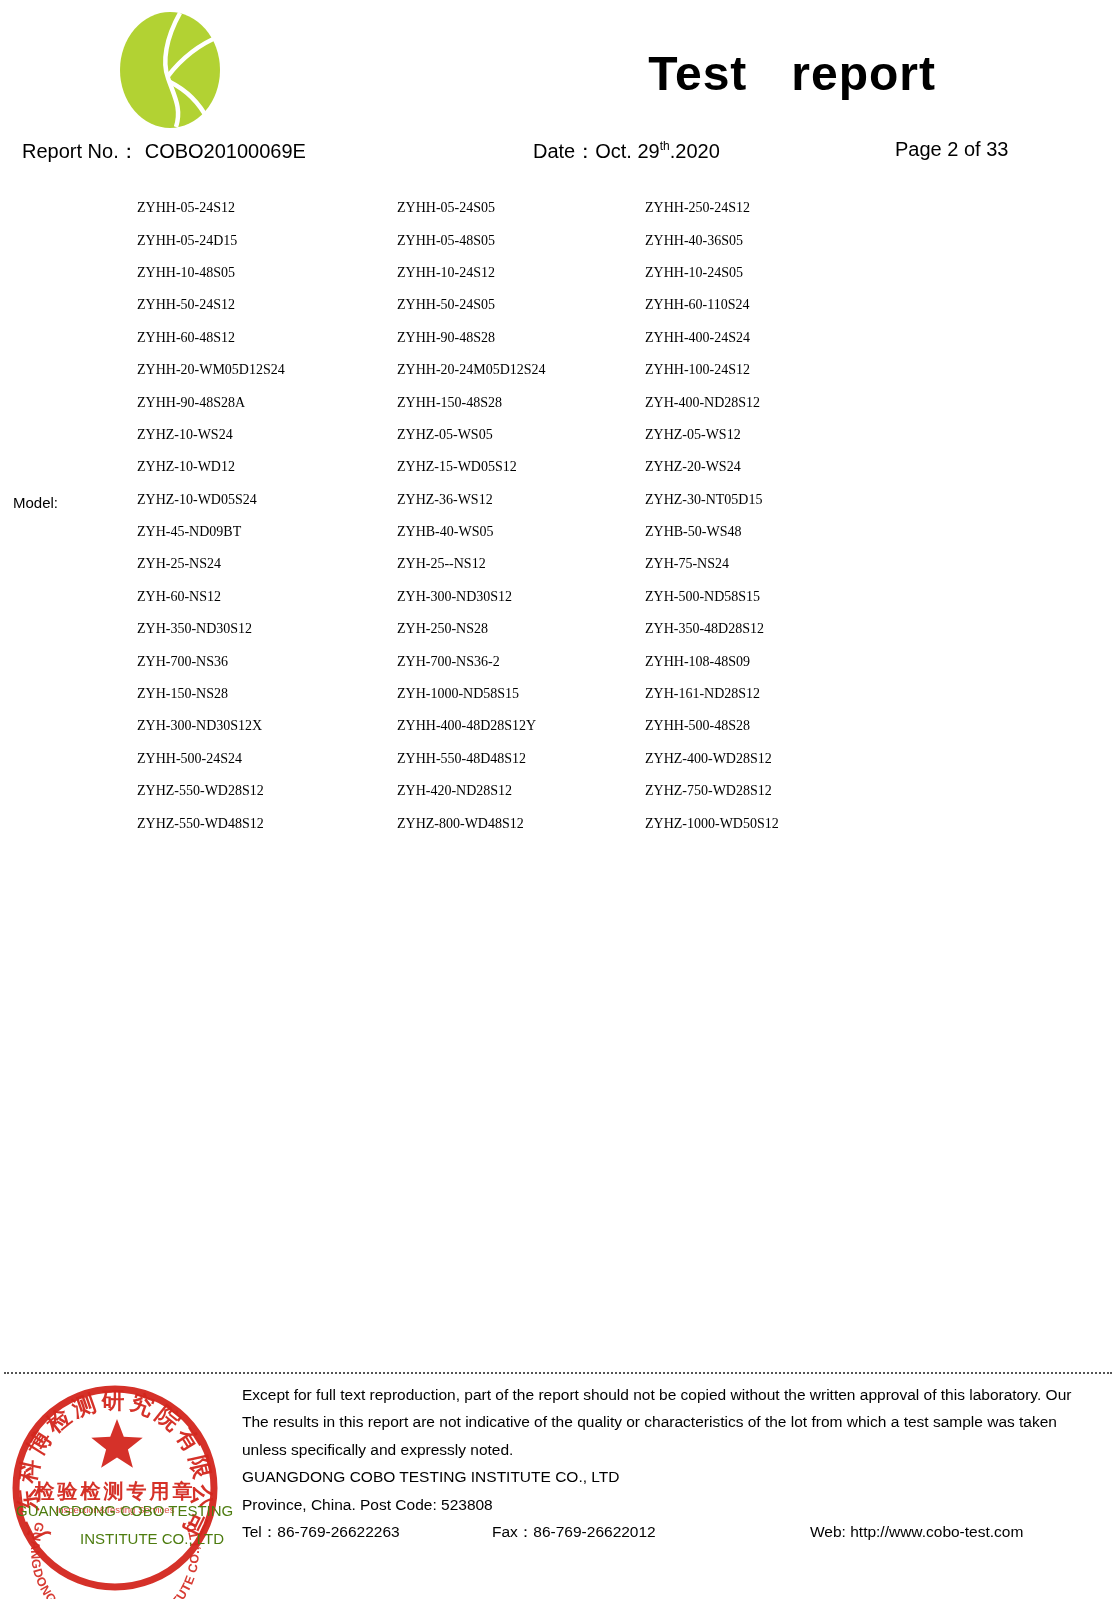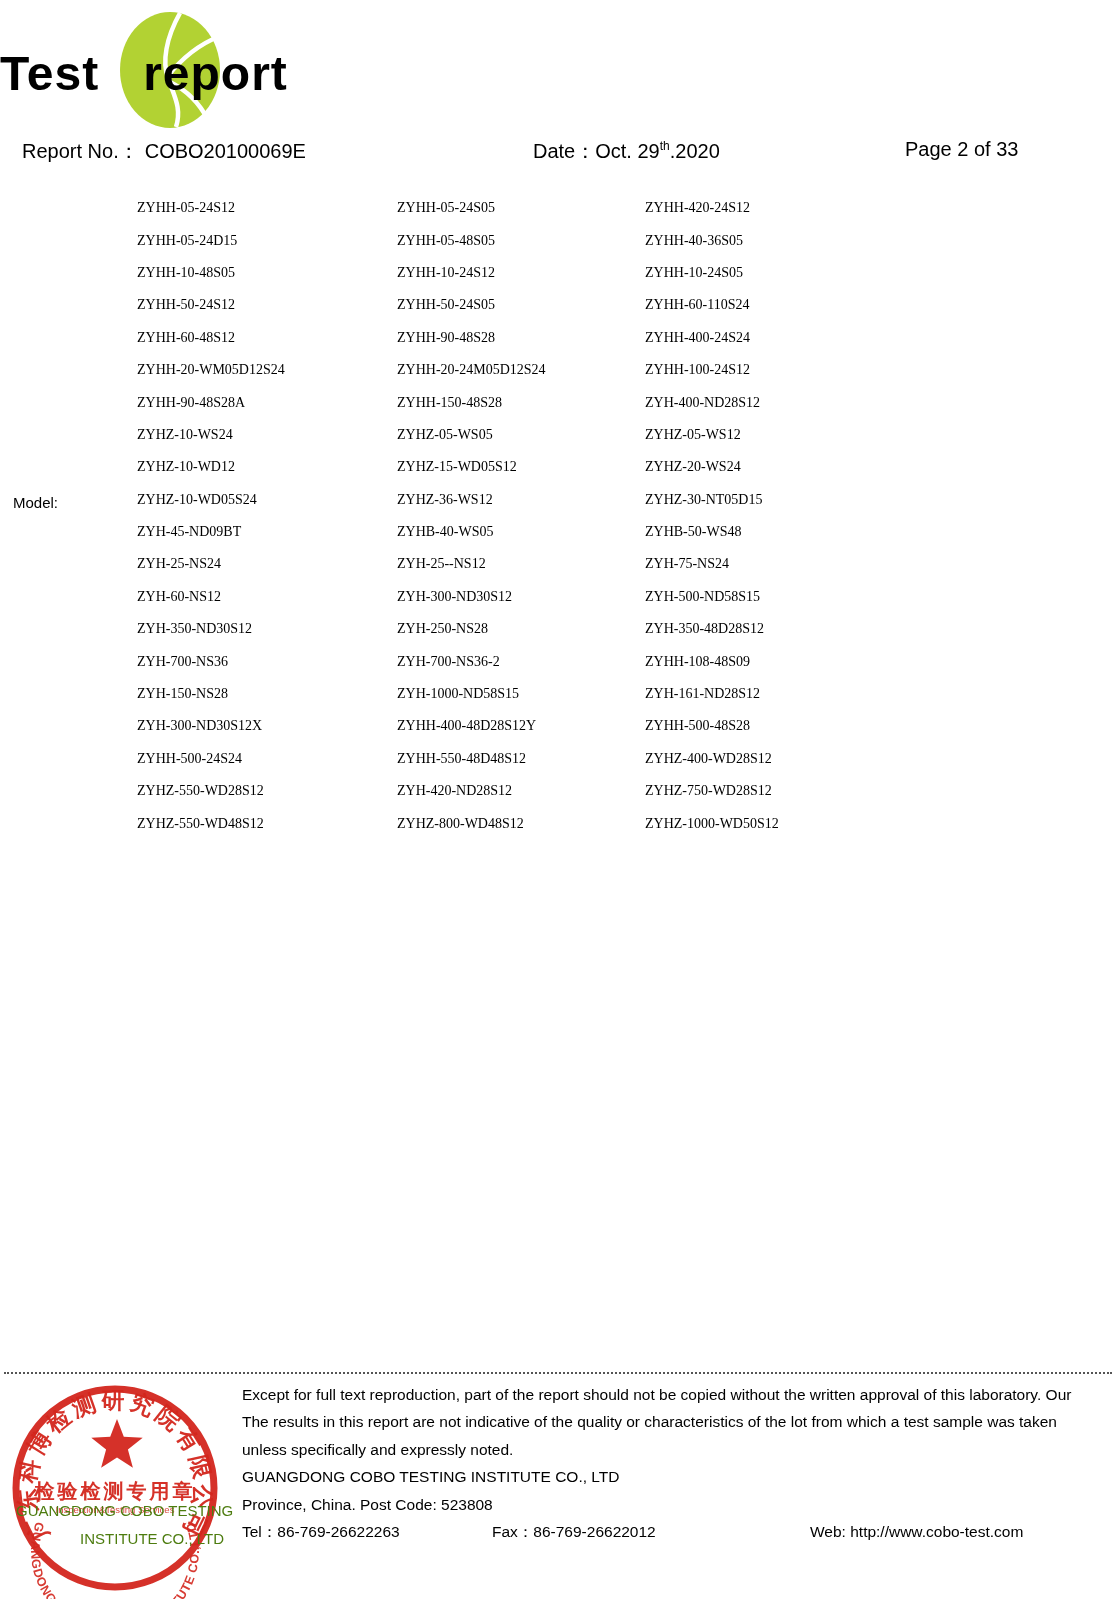--- a/index.html
+++ b/index.html
@@ -8,30 +8,30 @@
     background:#ffffff; color:#000;
     font-family:"Liberation Sans", sans-serif;
     overflow:hidden;
   }
   
   .logo {
     position:absolute; left:116px; top:10px; width:108px; height:120px;
   }
   .page-title {
     position:absolute; left:0; top:46px; width:936px;
-    text-align:left; font-weight:bold; font-size:48px; letter-spacing:1px;
+    text-align:right; font-weight:bold; font-size:48px; letter-spacing:1px;
     white-space:nowrap;
   }
   .page-title .w1 { margin-right:44px; }
   .meta-row { position:absolute; left:0; top:138px; width:1116px; height:30px; font-size:20px; }
   .report-no { position:absolute; left:22px; top:0; }
   .report-no .val { margin-left:6px; }
   .date-field { position:absolute; left:533px; top:0; }
   .date-field sup { font-size:12px; }
-  .page-no { position:absolute; left:895px; top:0;margin-left:10px; }
+  .page-no { position:absolute; left:895px; top:0; }
   
   .model-label { position:absolute; left:13px; top:494px; font-size:15px; }
   table.model-table {
     position:absolute; left:137px; top:192px;
     border-collapse:collapse; table-layout:fixed;
     font-family:"Liberation Serif", serif; font-size:14px;
   }
   table.model-table td {
     padding:0; margin:0; height:32.4px; vertical-align:middle;
     white-space:nowrap; text-align:left;
@@ -84,21 +84,21 @@
   </span>
   <span class="page-no">Page 2 of 33</span>
 </div>
 
 <div class="model-label">Model:</div>
 <table class="model-table">
   <tbody>
       <tr>
         <td>ZYHH-05-24S12</td>
         <td>ZYHH-05-24S05</td>
-        <td>ZYHH-420-24S12</td>
+        <td>ZYHH-250-24S12</td>
       </tr>
       <tr>
         <td>ZYHH-05-24D15</td>
         <td>ZYHH-05-48S05</td>
         <td>ZYHH-40-36S05</td>
       </tr>
       <tr>
         <td>ZYHH-10-48S05</td>
         <td>ZYHH-10-24S12</td>
         <td>ZYHH-10-24S05</td>

